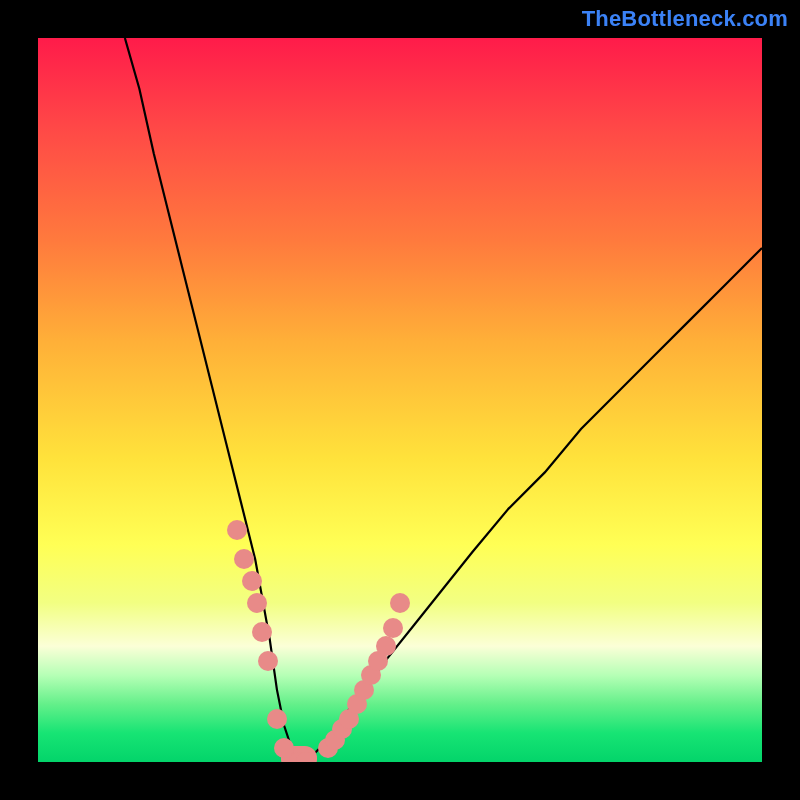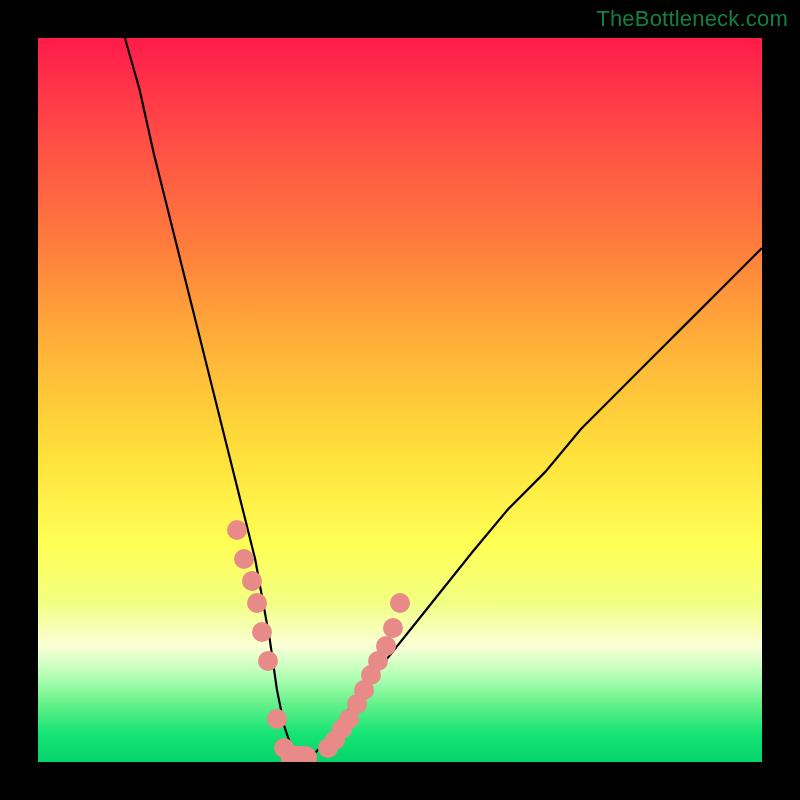--- a/index.html
+++ b/index.html
@@ -34,23 +34,23 @@
       #fbffd7 84%,
       #b6ffb6 88%,
       #64f08a 92%,
       #17e474 96%,
       #03d46a 100%);
   }
   .watermark {
     position: absolute;
     top: 6px;
     right: 12px;
-    color: #15803d;
+    color: #3b82f6;
     font-size: 22px;
-    font-weight: 400;
+    font-weight: 700;
     letter-spacing: 0.2px;
     z-index: 20;
     pointer-events: none;
   }
   svg.curve {
     position: absolute;
     left: 0;
     top: 0;
     width: 724px;
     height: 724px;

